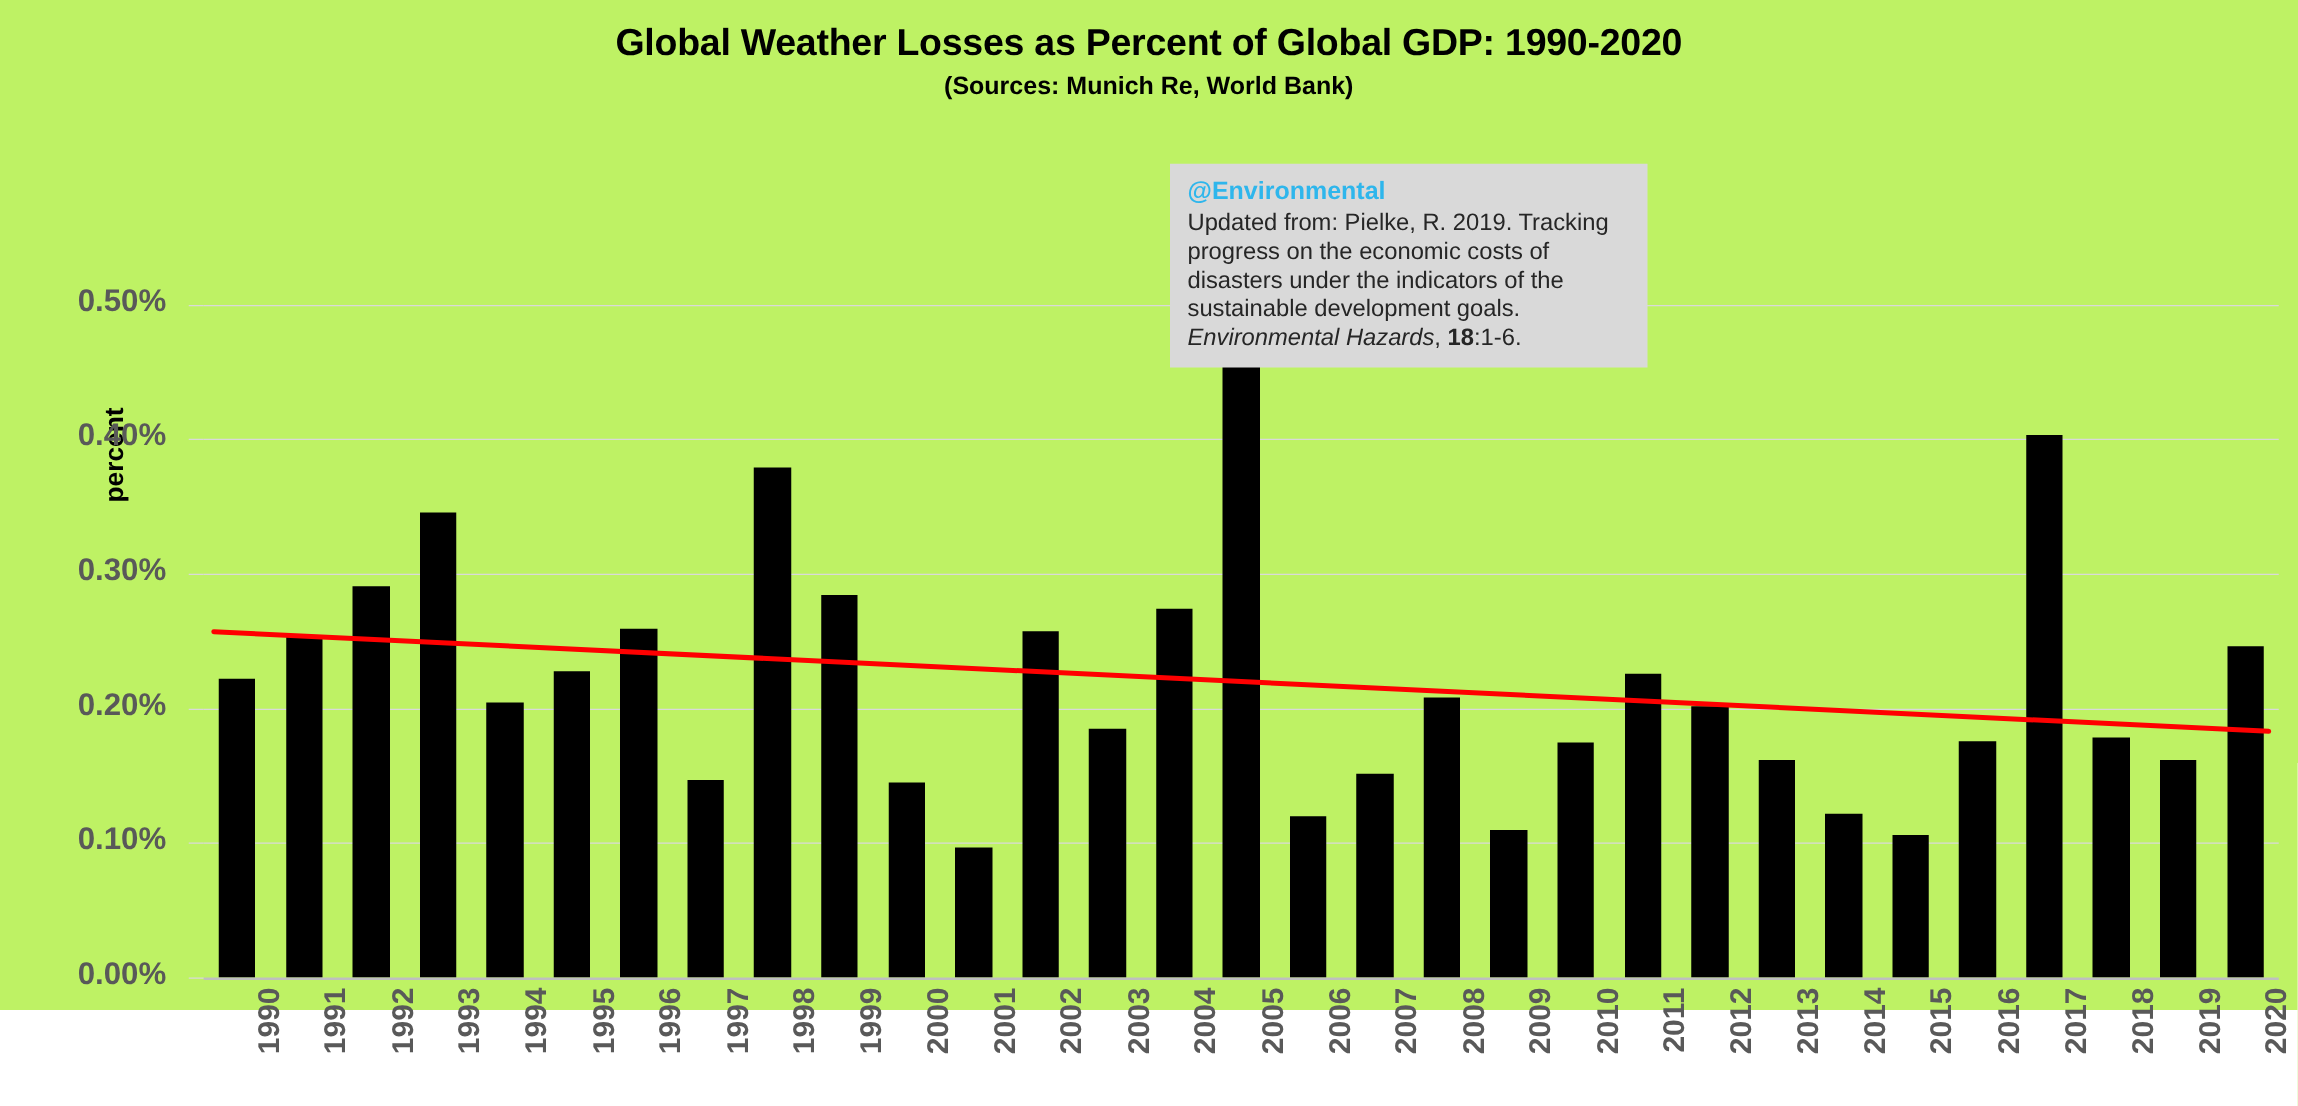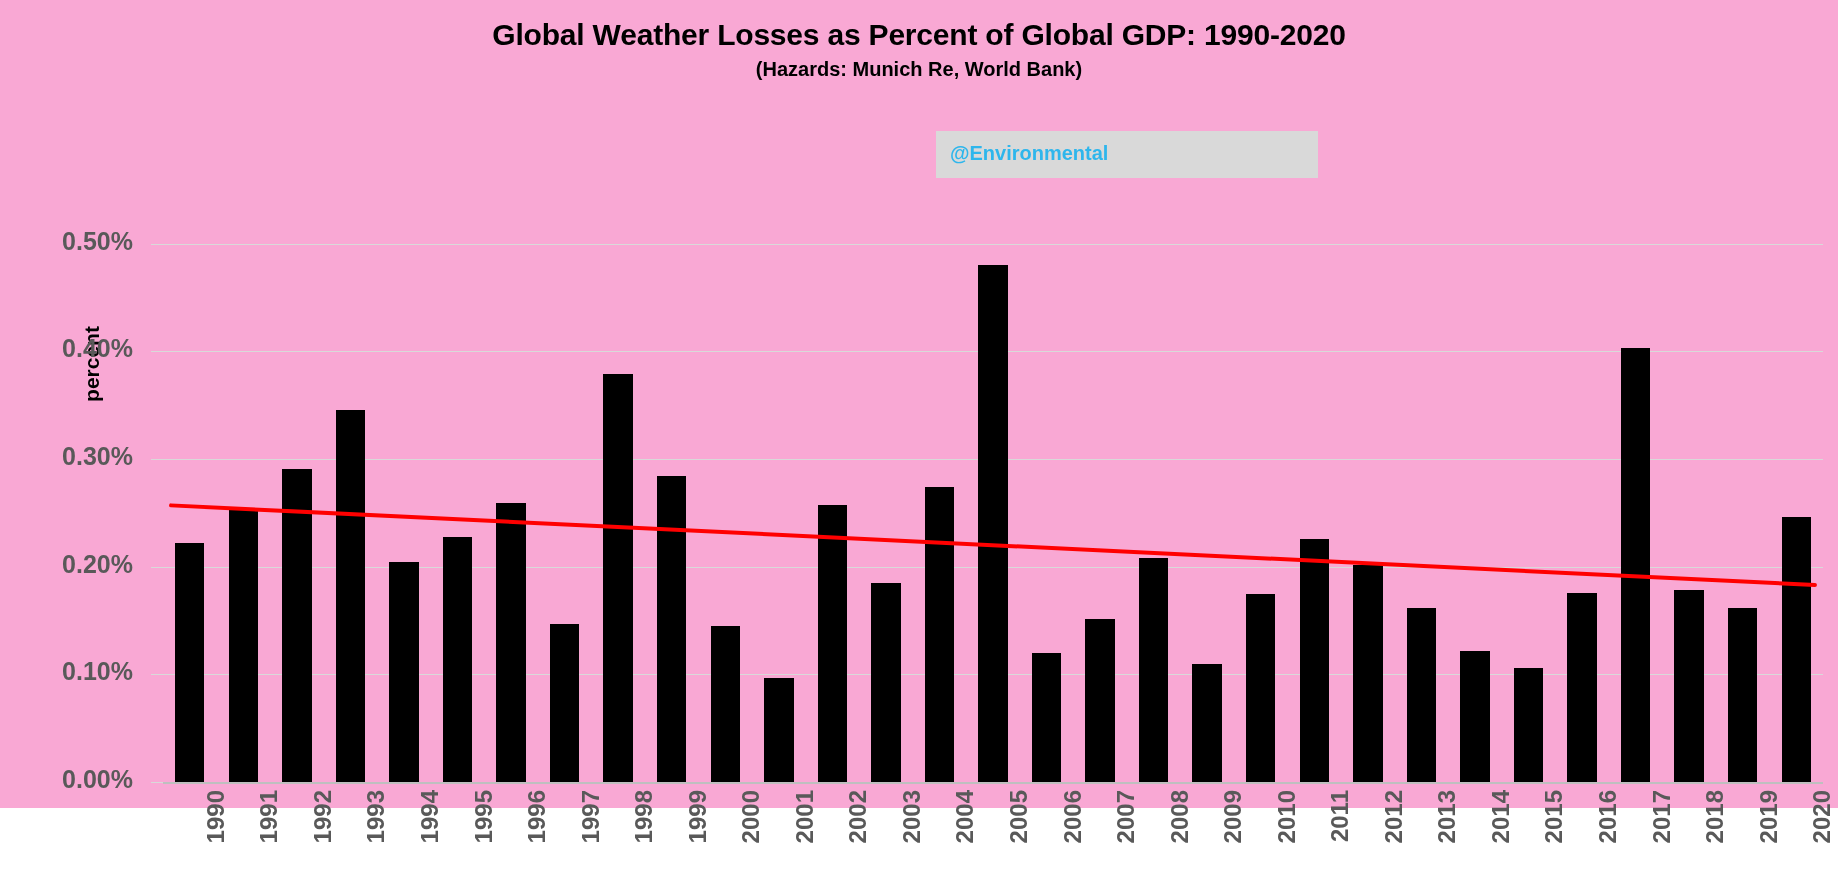--- a/index.html
+++ b/index.html
@@ -12,21 +12,21 @@
     width: 1838px;
     height: 885px;
     overflow: hidden;
     position: relative;
   }
   #chart-root {
     position: absolute;
     left: 0; top: 0;
     width: 1838px;
     height: 808px;
-    background: #f9a8d4;
+    background: #bef264;
   }
 
   
   #title-block {
     position: absolute;
     left: 0;
     top: 18px;
     width: 1838px;
     text-align: center;
   }
@@ -161,21 +161,21 @@
   #annotation-body em { font-style: italic; }
   #annotation-body b { font-weight: bold; }
 </style>
 </head>
 <body>
 
 <div id="chart-root">
 
   <div id="title-block">
     <div id="chart-title">Global Weather Losses as Percent of Global GDP: 1990-2020</div>
-    <div id="chart-subtitle">(Hazards: Munich Re, World Bank)</div>
+    <div id="chart-subtitle">(Sources: Munich Re, World Bank)</div>
   </div>
 
   <div id="y-axis-title">percent</div>
 
   <div id="plot">
     <div id="gridlines">
         <div class="gridline" style="top: 53.8182px;"></div>
         <div class="gridline" style="top: 161.455px;"></div>
         <div class="gridline" style="top: 269.091px;"></div>
         <div class="gridline" style="top: 376.727px;"></div>
@@ -264,15 +264,18 @@
         <div class="xtick-label" style="left: 1431.03px;">2016</div>
         <div class="xtick-label" style="left: 1484.58px;">2017</div>
         <div class="xtick-label" style="left: 1538.13px;">2018</div>
         <div class="xtick-label" style="left: 1591.68px;">2019</div>
         <div class="xtick-label" style="left: 1645.23px;">2020</div>
       </div>
   </div>
 
   <div id="annotation-box" style="background: rgb(217, 217, 217);">
     <div id="annotation-handle" style="color: rgb(46, 182, 236);">@Environmental</div>
+    <div id="annotation-body">
+      <span>Updated from: Pielke, R. 2019. Tracking progress on the economic costs of disasters under the indicators of the sustainable development goals. </span><em>Environmental Hazards</em><span>, </span><b>18</b><span>:1-6.</span>
+    </div>
   </div>
 
 </div>
 
 </body></html>

